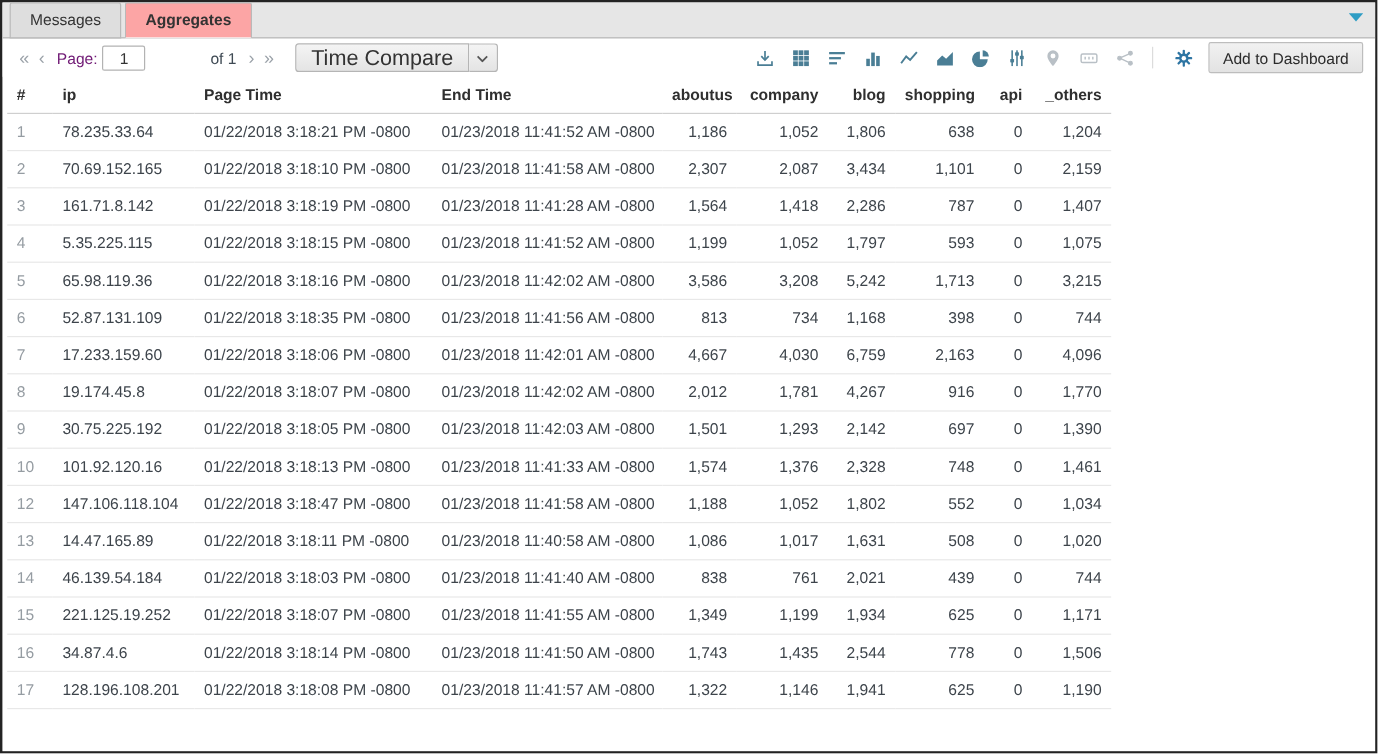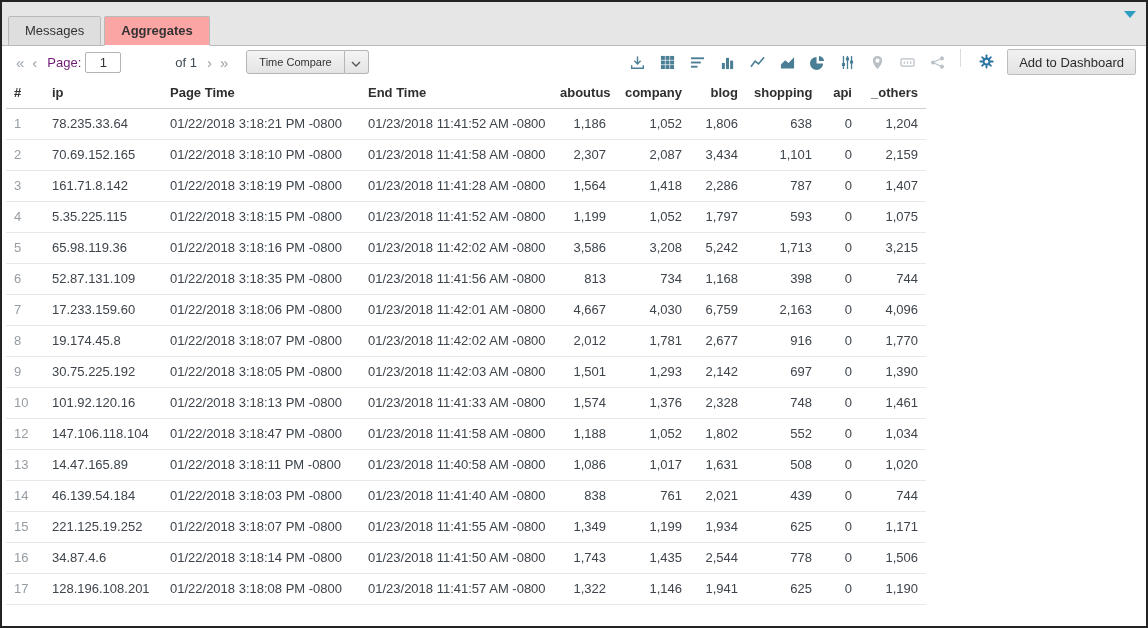--- a/index.html
+++ b/index.html
@@ -12,21 +12,21 @@
   .frame {
     width: 1148px; height: 628px;
     border: 2px solid #232323;
     background: #fff;
     position: relative;
     overflow: hidden;
   }
 
   
   .tabbar {
-    height: 44px;
+    height: 30px;
     background: #e6e6e6;
     border-bottom: 1px solid #b9b9b9;
     display: flex;
     align-items: flex-end;
     padding-left: 6px;
     position: relative;
   }
   .tab {
     position: relative;
     bottom: -1px;
@@ -81,40 +81,40 @@
     font-family: "Liberation Sans", sans-serif;
     color: #333;
     margin-right: 6px;
   }
   .of-label { margin-right: 6px; color: #3f4a54; margin-left: 48px; }
 
   .time-compare { display: flex; margin-left: 14px; height: 24px; }
   .tc-main {
     display: flex; align-items: center;
     padding: 0 12px;
-    font-size: 11px;
+    font-size: 18px;
     color: #333;
     background: linear-gradient(#f4f4f4, #e4e4e4);
     border: 1px solid #b5b5b5;
     border-radius: 3px 0 0 3px;
     cursor: default;
     white-space: nowrap;
   }
   .tc-caret {
     display: flex; align-items: center; justify-content: center;
     width: 24px;
     background: linear-gradient(#f4f4f4, #e4e4e4);
     border: 1px solid #b5b5b5;
     border-left: none;
     border-radius: 0 3px 3px 0;
     cursor: default;
   }
   .tc-caret svg { width: 10px; height: 6px; }
 
-  .toolbar-right { margin-left: auto; display: flex; }
+  .toolbar-right { margin-left: auto; display: flex; align-items: center; }
   .viz-icons { display: flex; align-items: center; }
   .icon-btn {
     width: 26px; height: 24px;
     display: flex; align-items: center; justify-content: center;
     color: #4a7e95;
     margin-left: 4px;
     cursor: pointer;
   }
   .icon-btn span { display: flex; }
   .icon-btn svg { width: 15px; height: 15px; }
@@ -445,21 +445,21 @@
             <td class="align-right">0</td>
             <td class="align-right">4,096</td>
           </tr>
           <tr>
             <td class="align-left rownum">8</td>
             <td class="align-left">19.174.45.8</td>
             <td class="align-left">01/22/2018 3:18:07 PM -0800</td>
             <td class="align-left">01/23/2018 11:42:02 AM -0800</td>
             <td class="align-right">2,012</td>
             <td class="align-right">1,781</td>
-            <td class="align-right">2,677</td>
+            <td class="align-right">4,267</td>
             <td class="align-right">916</td>
             <td class="align-right">0</td>
             <td class="align-right">1,770</td>
           </tr>
           <tr>
             <td class="align-left rownum">9</td>
             <td class="align-left">30.75.225.192</td>
             <td class="align-left">01/22/2018 3:18:05 PM -0800</td>
             <td class="align-left">01/23/2018 11:42:03 AM -0800</td>
             <td class="align-right">1,501</td>

